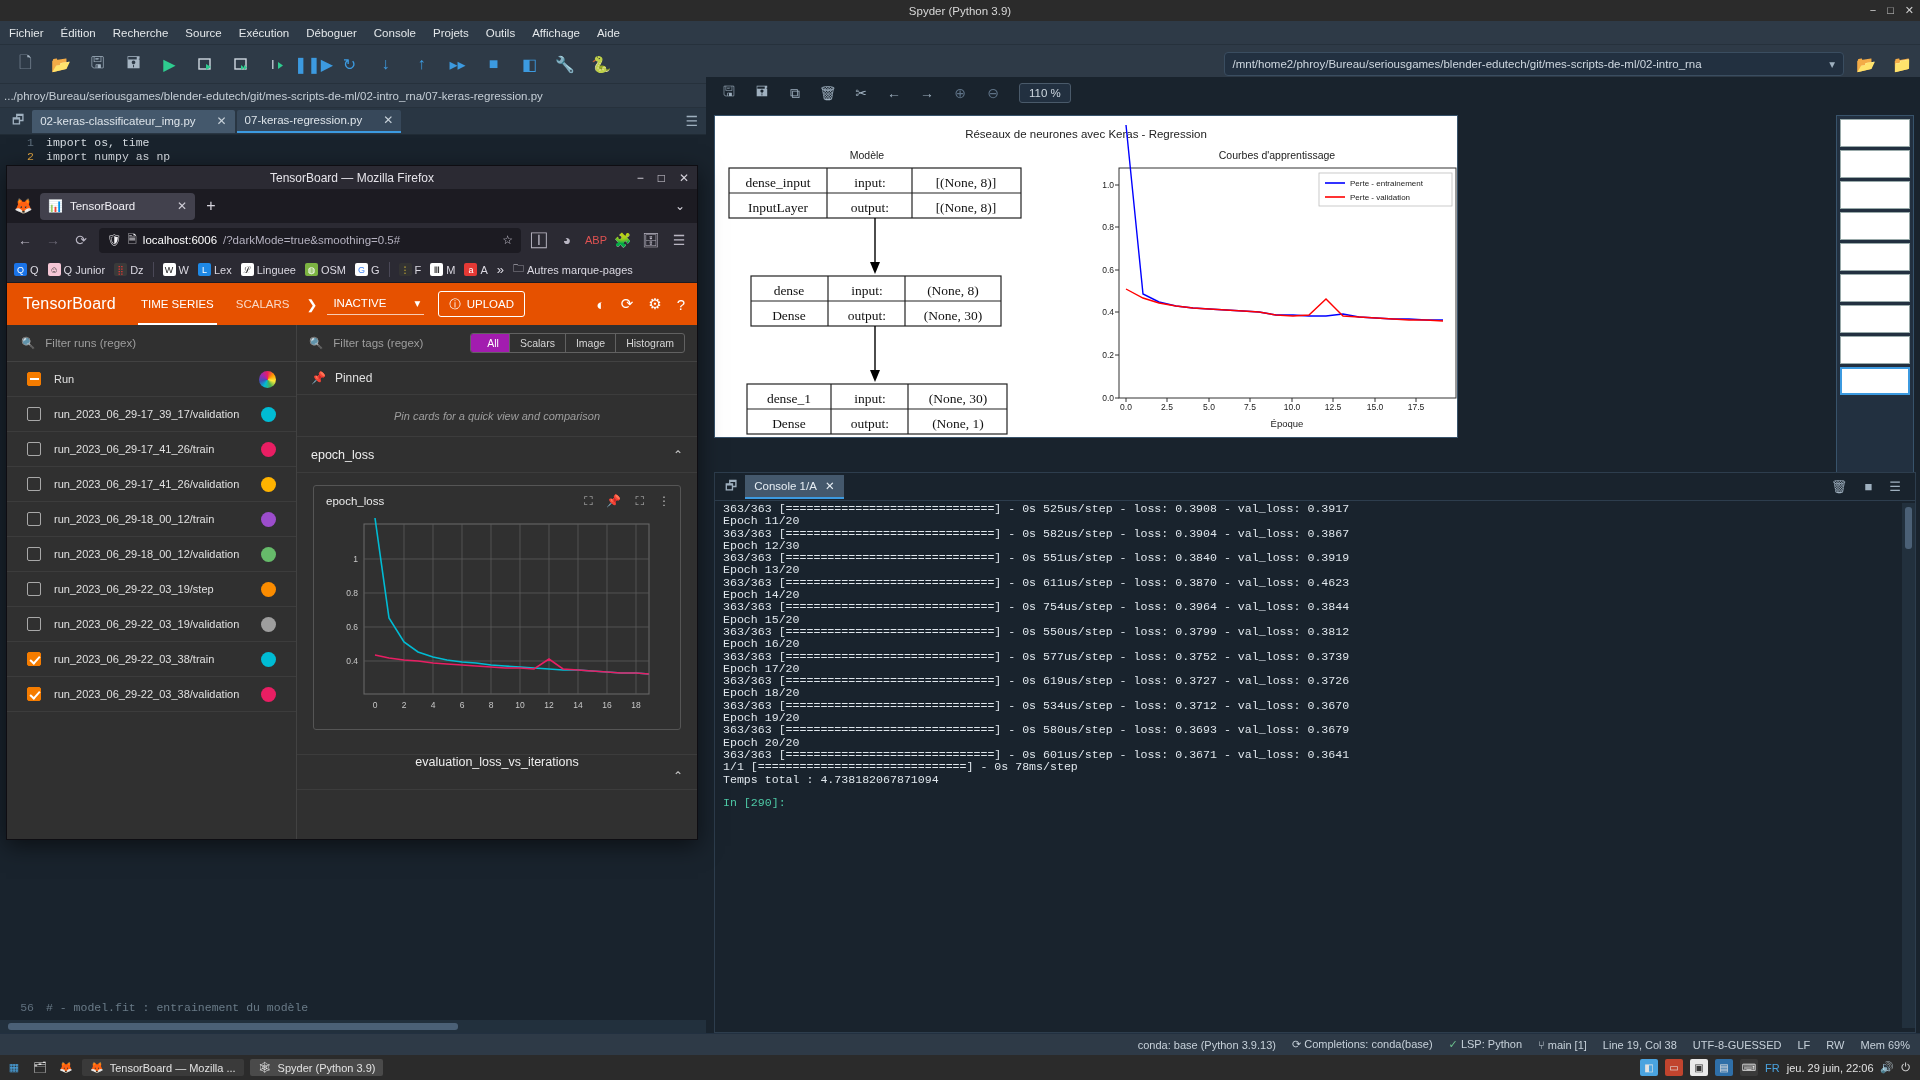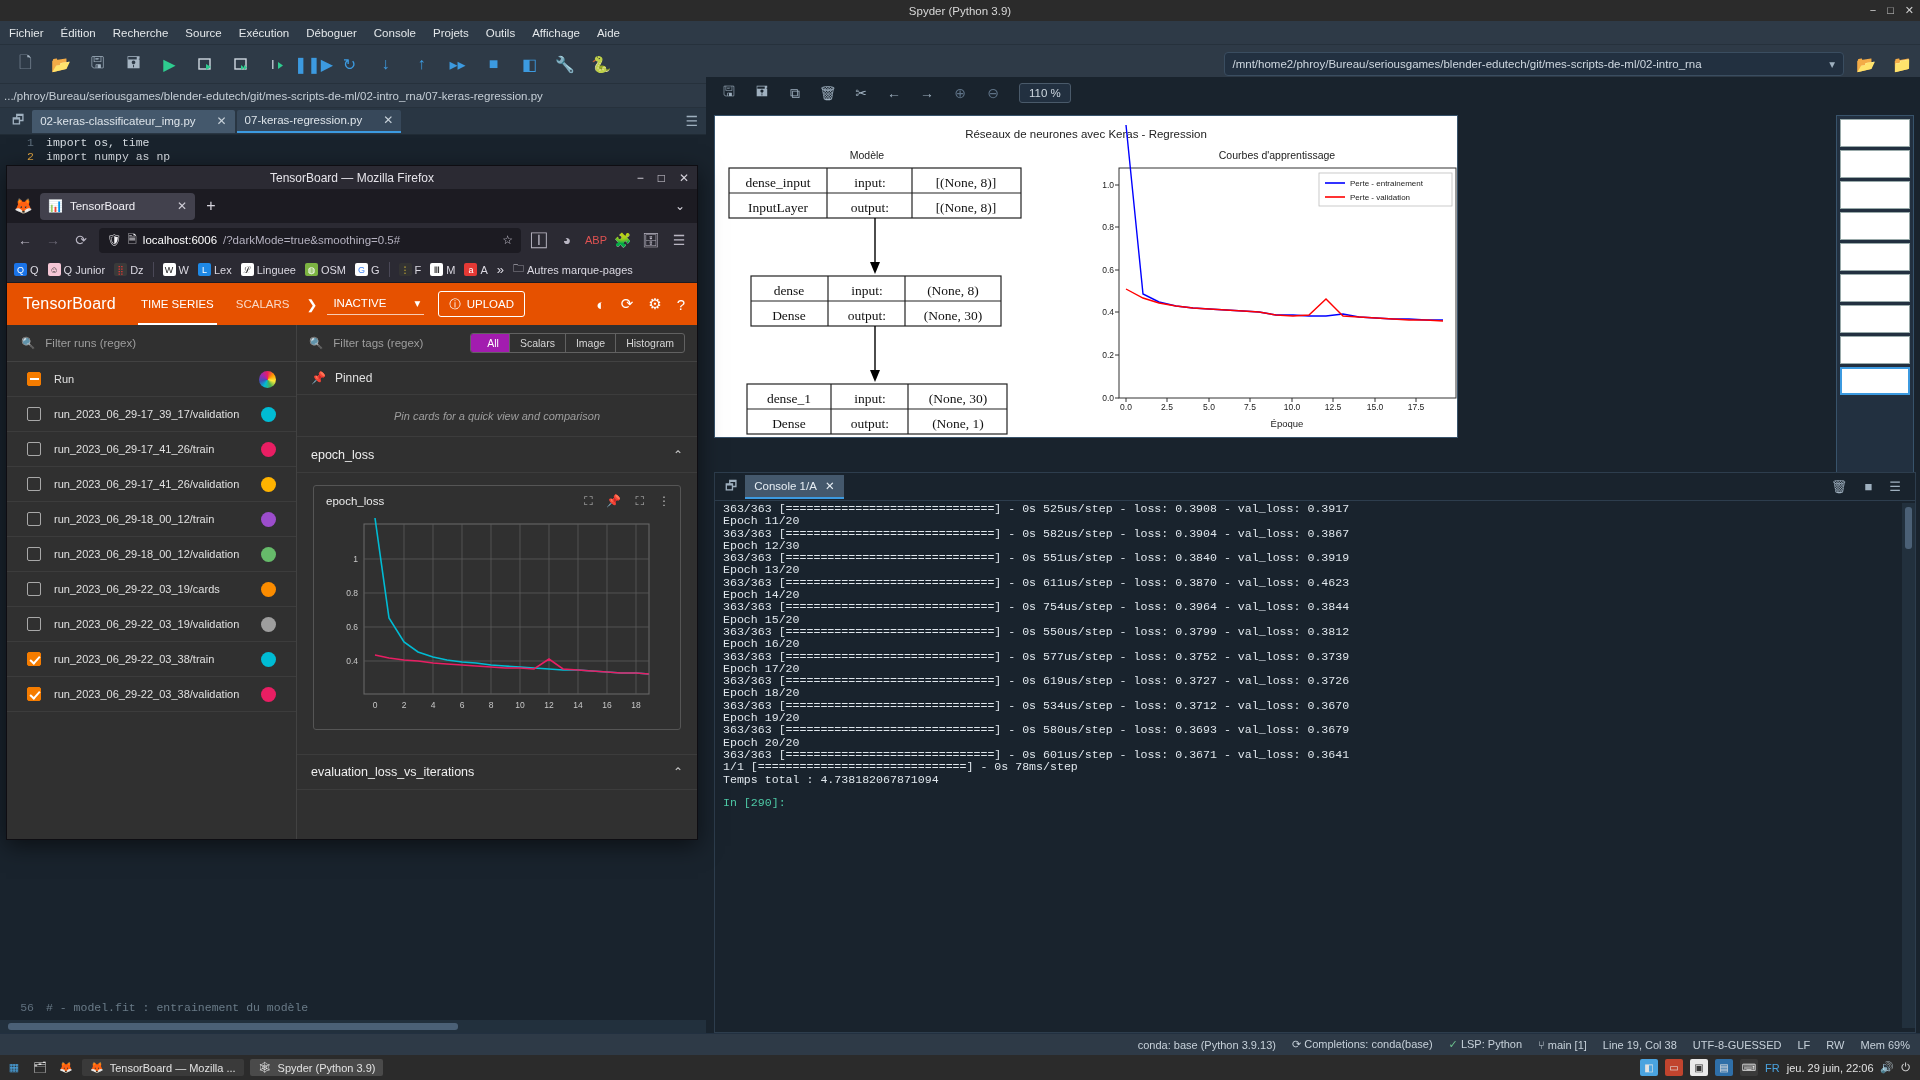--- a/index.html
+++ b/index.html
@@ -673,21 +673,21 @@
           <span class="run-name">run_2023_06_29-18_00_12/train</span>
           <span class="dot" style="background:#9c4dcc;"></span>
         </div>
         <div class="run-row">
           <span class="cbox"></span>
           <span class="run-name">run_2023_06_29-18_00_12/validation</span>
           <span class="dot" style="background:#66bb6a;"></span>
         </div>
         <div class="run-row">
           <span class="cbox"></span>
-          <span class="run-name">run_2023_06_29-22_03_19/cards</span>
+          <span class="run-name">run_2023_06_29-22_03_19/step</span>
           <span class="dot" style="background:#fb8c00;"></span>
         </div>
         <div class="run-row">
           <span class="cbox"></span>
           <span class="run-name">run_2023_06_29-22_03_19/validation</span>
           <span class="dot" style="background:#9e9e9e;"></span>
         </div>
         <div class="run-row">
           <span class="cbox checked"></span>
           <span class="run-name">run_2023_06_29-22_03_38/train</span>
@@ -770,21 +770,21 @@
                 <text x="312" y="192">18</text>
               </g>
 
               <polyline fill="none" stroke="#00bcd4" stroke-width="1.6" points="51,2 65,102 80,126 94,136 109,141 123,144 138,146 152,147 167,149 181,150 196,151 210,152 225,153 239,154 254,154 268,155 283,156 297,157 312,157 325,158"></polyline>
 
               <polyline fill="none" stroke="#e91e63" stroke-width="1.6" points="51,139 65,142 80,144 94,145 109,147 123,148 138,149 152,150 167,151 181,152 196,152 210,153 225,143 239,153 254,154 268,155 283,156 297,157 312,157 325,158"></polyline>
             </svg>
           </div>
         </div>
 
-        <div class="card-head" style="margin-top:24px; border-top:1px solid #3c3c3c;">
+        <div class="card-head" style="margin-top:24px; border-top:1px solid #3c3c3c;flex-direction:column;">
           <span>evaluation_loss_vs_iterations</span>
           <span class="chev">⌃</span>
         </div>
       </div>
     </div>
   </div>
 </div>
 
 <div class="taskbar">
   <span style="width:20px; text-align:center; color:#4aa3df;">▦</span>

